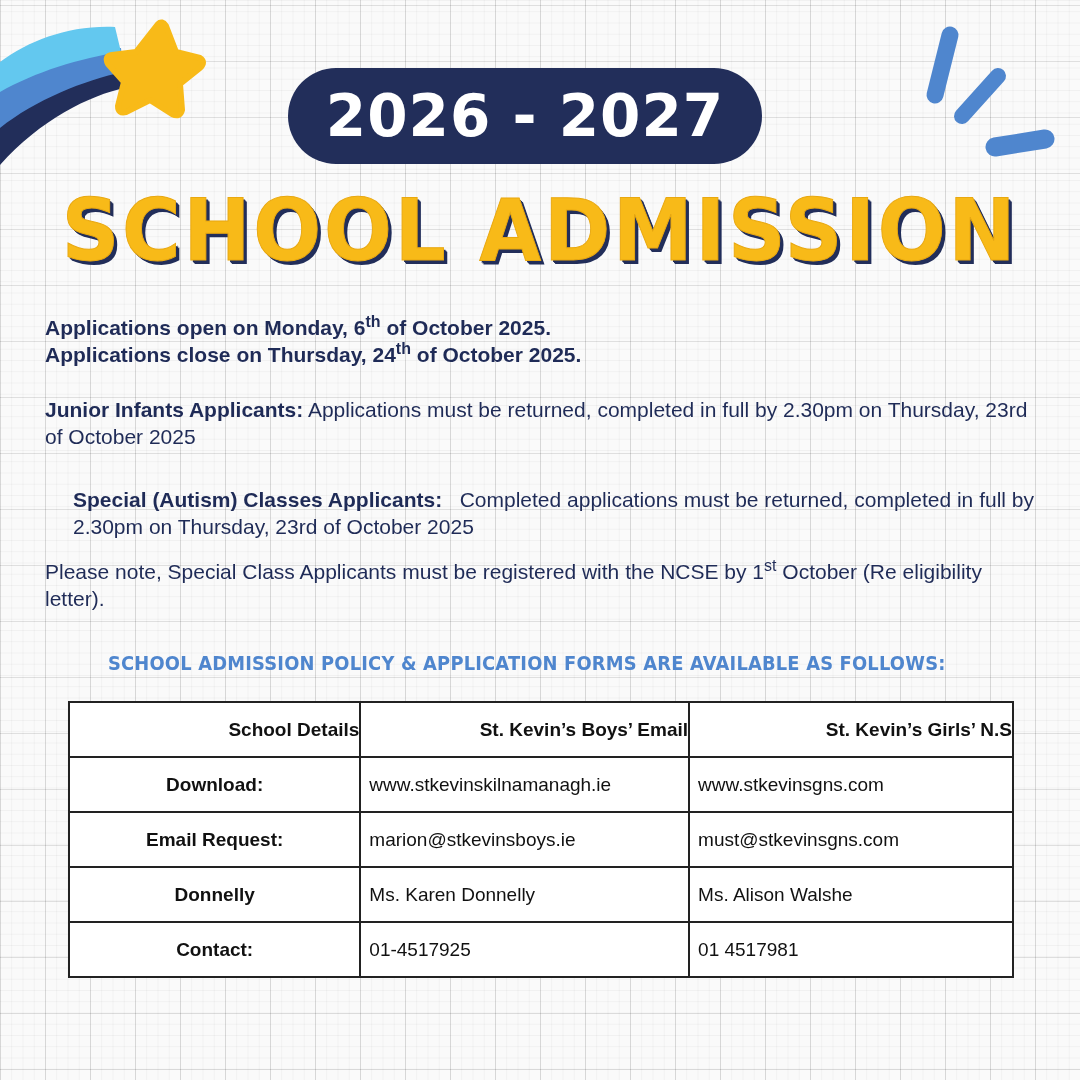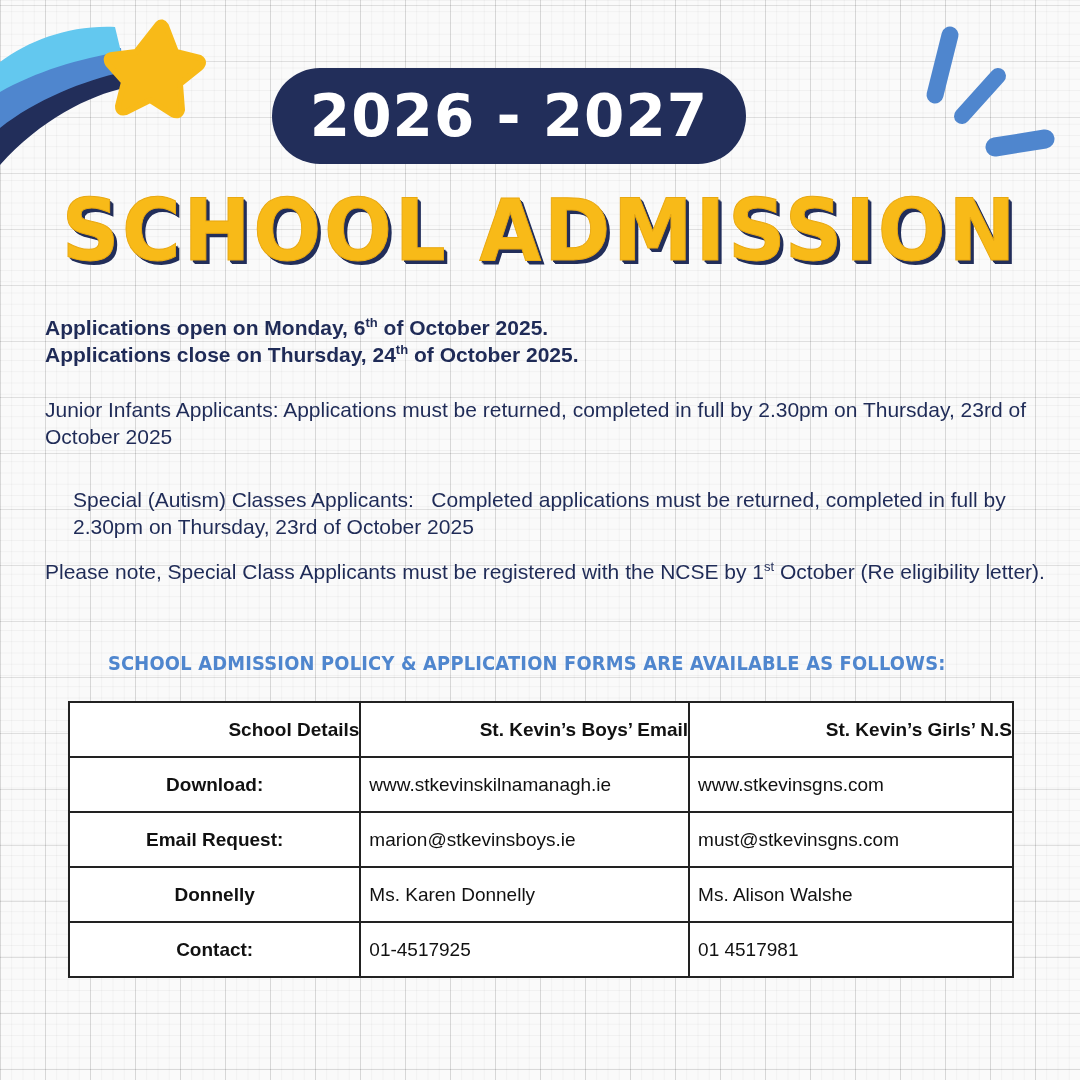--- a/index.html
+++ b/index.html
@@ -16,21 +16,21 @@
       background-position: 0 5px, 0 5px, 0 0, 0 0;
       font-family: "DejaVu Sans", sans-serif;
       color: #1f2b57;
     }
     .abs { position: absolute; }
 
     #shooting-star { left: 0; top: 0; width: 210px; height: 175px; }
     #sparkles { left: 920px; top: 20px; width: 160px; height: 140px; }
 
     #year-pill {
-      left: 272px; top: 68px; width: 474px; height: 96px;
+      left: 288px; top: 68px; width: 474px; height: 96px;
       background: #222e5a; border-radius: 48px;
       display: flex; align-items: center; justify-content: center;
     }
     #year-text {
       color: #ffffff; font-family: "DejaVu Sans", sans-serif;
       font-weight: bold; font-size: 58px; letter-spacing: 1px;
     }
 
     #main-title {
       left: 0; top: 180px; width: 1080px; text-align: center;
@@ -38,22 +38,22 @@
       font-size: 86px; letter-spacing: 3px; color: #f8ba18;
       transform: scaleX(0.93);
       text-shadow: 3px 3px 0 #222e5a, 4px 4px 0 #222e5a, 2px 2px 0 #222e5a;
       -webkit-text-stroke: 1px #e9a810;
     }
 
     .para {
       left: 45px; width: 1000px; font-family: "Liberation Sans", sans-serif;
       font-size: 21px; line-height: 27px; color: #1f2b57;
     }
-    .para b { font-weight: normal; }
-    .para sup { font-size: 13px; vertical-align: super; line-height: 0; }
+    .para b { font-weight: bold; }
+    .para sup { font-size: 16px; vertical-align: super; line-height: 0; }
     #dates { top: 314px; font-weight: bold; }
     #junior { top: 396px; }
     #special { top: 486px; padding-left: 28px; }
     #note { top: 558px; }
 
     #availability-heading {
       left: 108px; top: 652px; width: 900px; font-family: "DejaVu Sans", sans-serif;
       font-weight: bold; font-size: 19px; color: #4f86ce; letter-spacing: 0.2px;
       transform: scaleX(0.94); transform-origin: left center; white-space: nowrap;
     }

